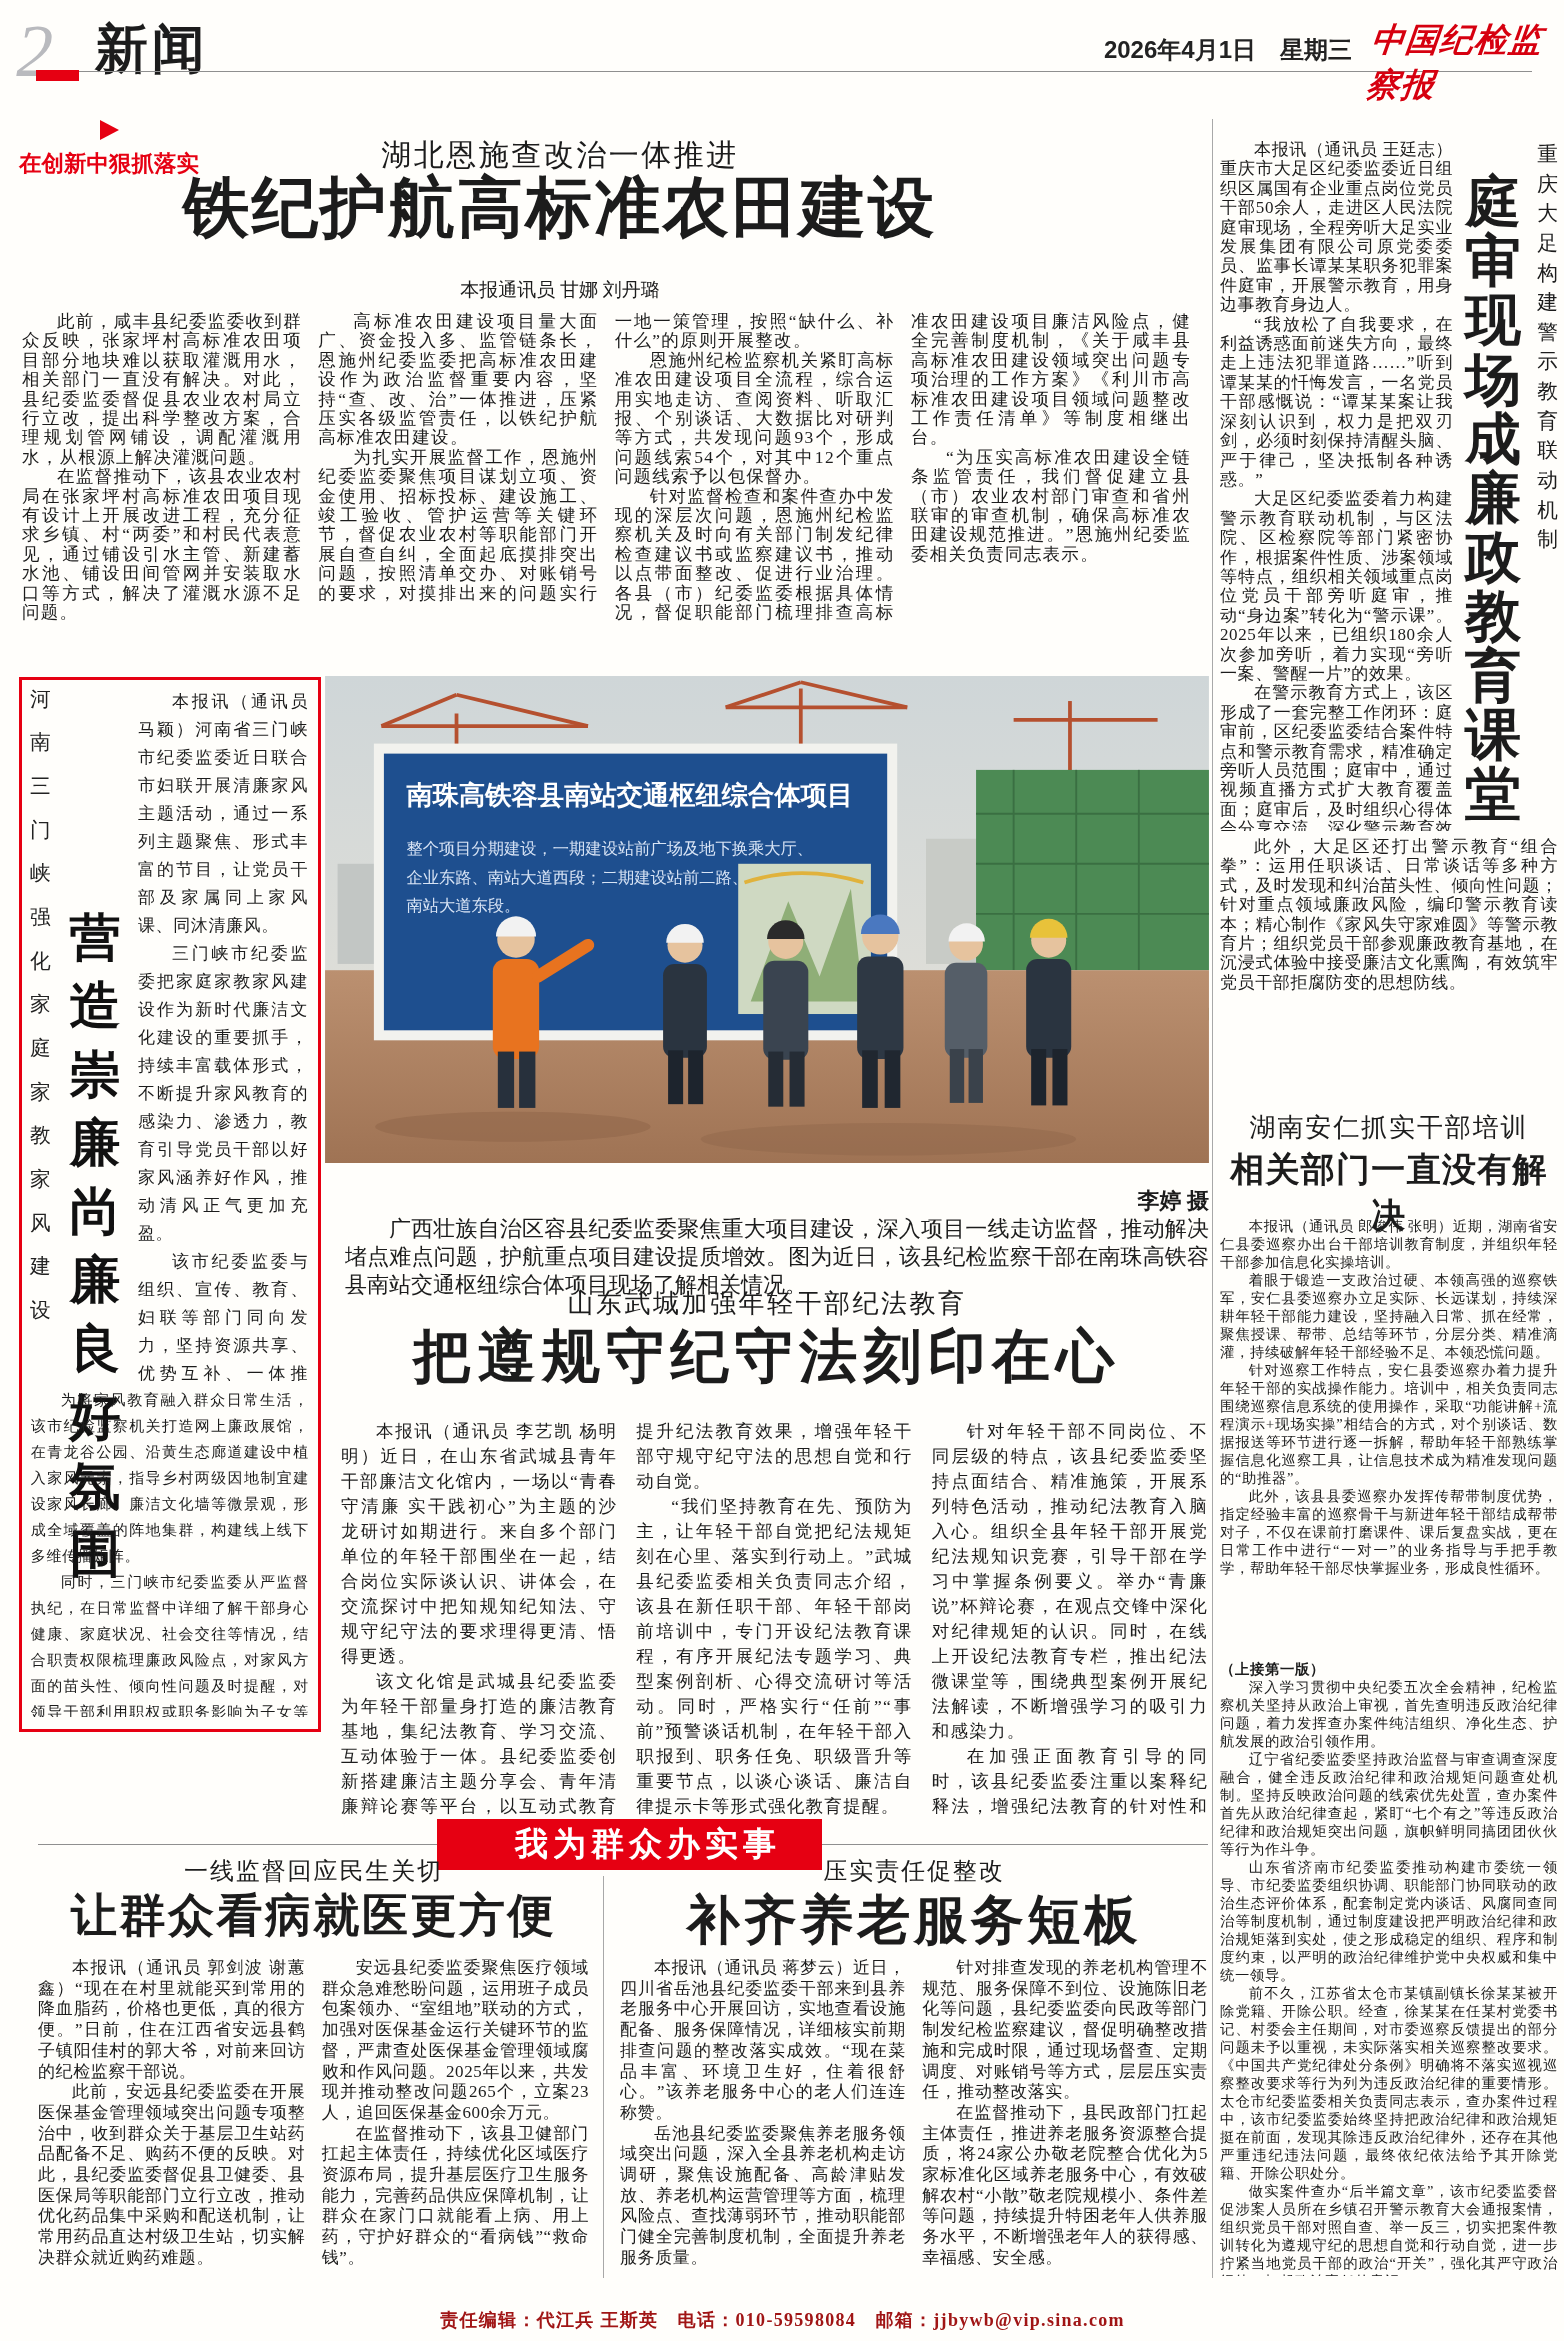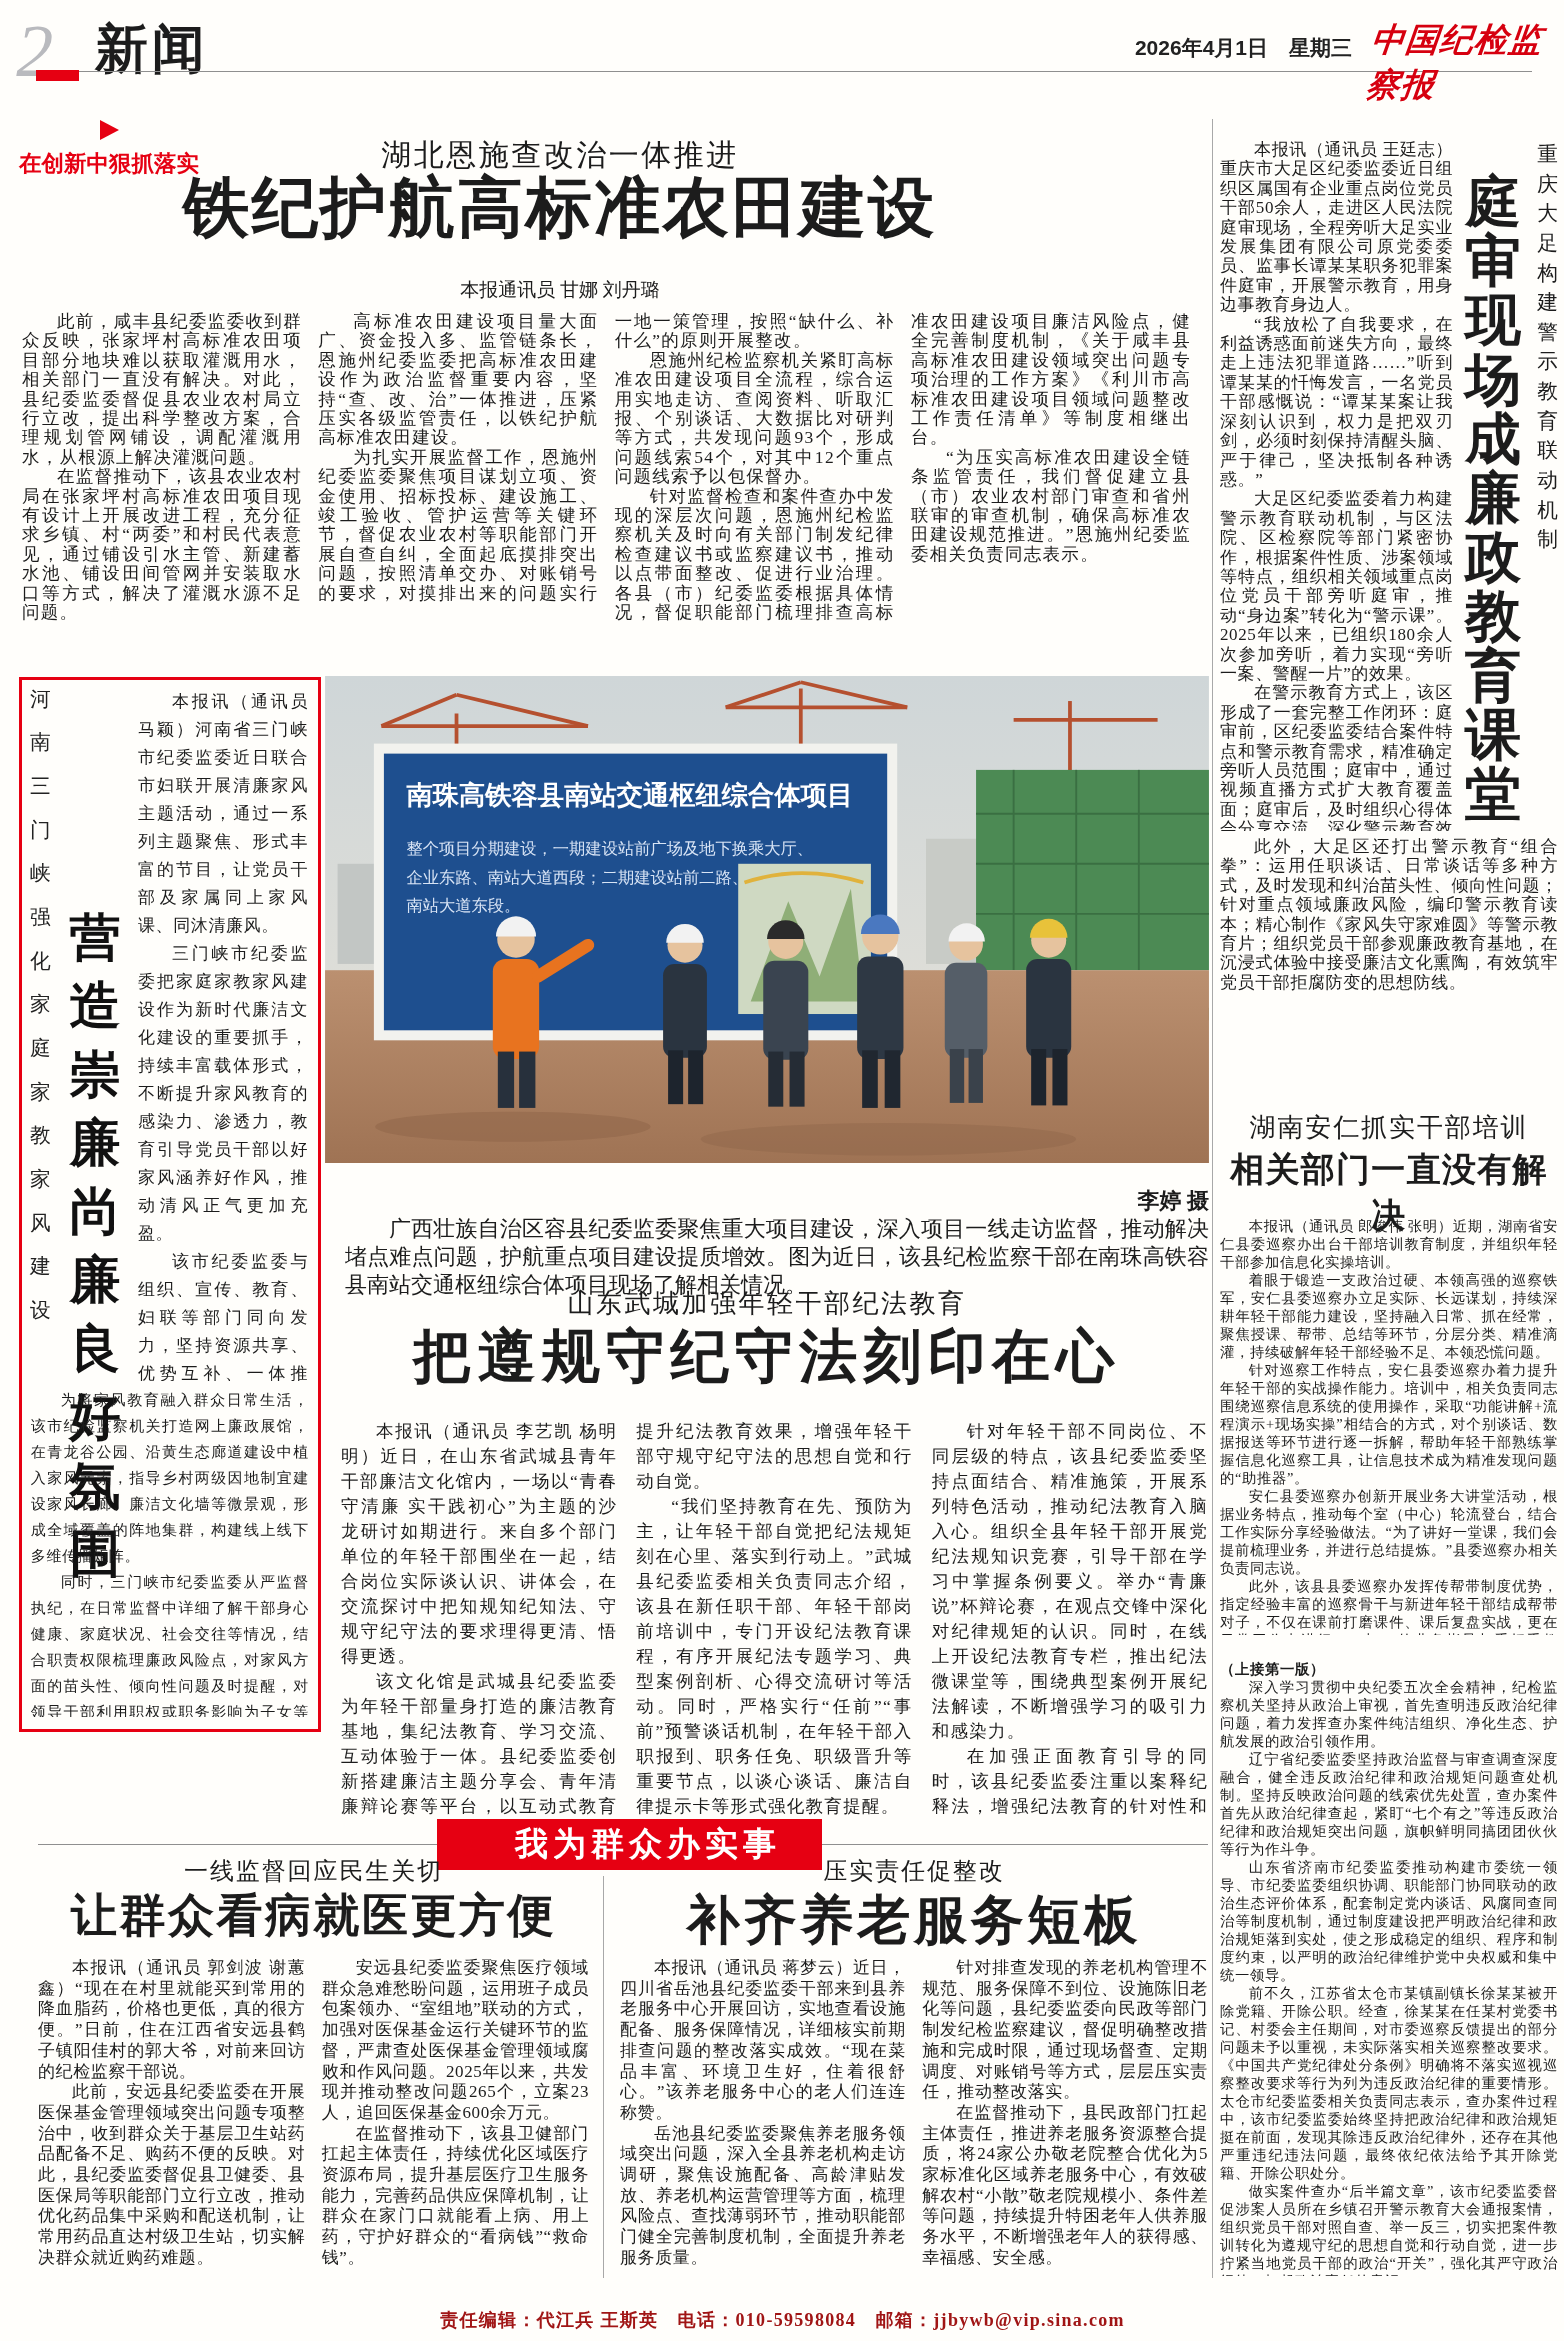--- a/index.html
+++ b/index.html
@@ -12,21 +12,21 @@
   .clip{overflow:hidden;}
   [data-bind-paras] p{margin:0;text-indent:2em;text-align:justify;}
   .char-spread{display:flex;flex-direction:column;justify-content:space-between;align-items:center;}
   .char-spread span{display:block;line-height:1;}
   
   .pagenum{font-size:74px;font-style:italic;color:#b9babe;line-height:1;}
   .section-title{font-size:53px;font-weight:bold;letter-spacing:3.8px;line-height:1;}
   .red-bar{background:#e60012;}
   .rule-h{background:#8f8f8f;}
   .rule-v{background:#a8a8a8;}
-  .date-line{font-size:21px;font-family:"Liberation Sans",sans-serif;font-weight:bold;color:#222;}
+  .date-line{font-size:24px;font-family:"Liberation Sans",sans-serif;font-weight:bold;color:#222;}
   .masthead{font-size:33px;font-weight:bold;color:#d6000f;font-style:italic;transform:skewX(-6deg);letter-spacing:1.3px;}
   .kicker-label{font-size:22.5px;font-weight:bold;color:#e60012;display:flex;align-items:center;gap:7.5px;}
   .flag-icon{width:0;height:0;border-left:19px solid #e60012;border-top:10px solid transparent;border-bottom:10px solid transparent;display:inline-block;}
   
   .kicker-mid{font-size:30px;letter-spacing:2.5px;}
   .main-title{font-size:66px;font-weight:bold;letter-spacing:2.5px;line-height:1.2;}
   .byline{font-size:19px;}
   .body-text{font-size:17.5px;line-height:19.4px;letter-spacing:1.3px;}
   .cols4{column-count:4;column-gap:16.3px;}
   .cols3{column-count:3;column-gap:19px;}
@@ -283,21 +283,20 @@
   <div class="abs rail-body clip" style="left:1220px;top:837px;width:338px;height:263px;" data-bind-paras="right_article.paragraphs_wide">
       <p>此外，大足区还打出警示教育“组合拳”：运用任职谈话、日常谈话等多种方式，及时发现和纠治苗头性、倾向性问题；针对重点领域廉政风险，编印警示教育读本；精心制作《家风失守家难圆》等警示教育片；组织党员干部参观廉政教育基地，在沉浸式体验中接受廉洁文化熏陶，有效筑牢党员干部拒腐防变的思想防线。</p>
     </div>
 
   <div class="abs anren-kicker center" style="left:1220px;top:1110px;width:338px;" data-bind="anren_article.kicker">湖南安仁抓实干部培训</div>
   <div class="abs anren-title center" style="left:1217px;top:1147px;width:344px;" data-bind="anren_article.title">相关部门一直没有解决</div>
   <div class="abs small-body clip" style="left:1220px;top:1217px;width:338px;height:418px;" data-bind-paras="anren_article.paragraphs">
       <p>本报讯（通讯员 郎俊伟 张明）近期，湖南省安仁县委巡察办出台干部培训教育制度，并组织年轻干部参加信息化实操培训。</p>
       <p>着眼于锻造一支政治过硬、本领高强的巡察铁军，安仁县委巡察办立足实际、长远谋划，持续深耕年轻干部能力建设，坚持融入日常、抓在经常，聚焦授课、帮带、总结等环节，分层分类、精准滴灌，持续破解年轻干部经验不足、本领恐慌问题。</p>
       <p>针对巡察工作特点，安仁县委巡察办着力提升年轻干部的实战操作能力。培训中，相关负责同志围绕巡察信息系统的使用操作，采取“功能讲解+流程演示+现场实操”相结合的方式，对个别谈话、数据报送等环节进行逐一拆解，帮助年轻干部熟练掌握信息化巡察工具，让信息技术成为精准发现问题的“助推器”。</p>
-      <p>安仁县委巡察办创新开展业务大讲堂活动，根据业务特点，推动每个室（中心）轮流登台，结合工作实际分享经验做法。“为了讲好一堂课，我们会提前梳理业务，并进行总结提炼。”县委巡察办相关负责同志说。</p>
       <p>此外，该县县委巡察办发挥传帮带制度优势，指定经验丰富的巡察骨干与新进年轻干部结成帮带对子，不仅在课前打磨课件、课后复盘实战，更在日常工作中进行“一对一”的业务指导与手把手教学，帮助年轻干部尽快掌握业务，形成良性循环。</p>
     </div>
 
   <div class="abs small-body clip continued" style="left:1220px;top:1660px;width:338px;height:616px;">
     <div class="p-wrap" data-bind-paras="continued_article.paragraphs">
         <p>（上接第一版）</p>
         <p>深入学习贯彻中央纪委五次全会精神，纪检监察机关坚持从政治上审视，首先查明违反政治纪律问题，着力发挥查办案件纯洁组织、净化生态、护航发展的政治引领作用。</p>
         <p>辽宁省纪委监委坚持政治监督与审查调查深度融合，健全违反政治纪律和政治规矩问题查处机制。坚持反映政治问题的线索优先处置，查办案件首先从政治纪律查起，紧盯“七个有之”等违反政治纪律和政治规矩突出问题，旗帜鲜明同搞团团伙伙等行为作斗争。</p>
         <p>山东省济南市纪委监委推动构建市委统一领导、市纪委监委组织协调、职能部门协同联动的政治生态评价体系，配套制定党内谈话、风腐同查同治等制度机制，通过制度建设把严明政治纪律和政治规矩落到实处，使之形成稳定的组织、程序和制度约束，以严明的政治纪律维护党中央权威和集中统一领导。</p>
         <p>前不久，江苏省太仓市某镇副镇长徐某某被开除党籍、开除公职。经查，徐某某在任某村党委书记、村委会主任期间，对市委巡察反馈提出的部分问题未予以重视，未实际落实相关巡察整改要求。《中国共产党纪律处分条例》明确将不落实巡视巡察整改要求等行为列为违反政治纪律的重要情形。太仓市纪委监委相关负责同志表示，查办案件过程中，该市纪委监委始终坚持把政治纪律和政治规矩挺在前面，发现其除违反政治纪律外，还存在其他严重违纪违法问题，最终依纪依法给予其开除党籍、开除公职处分。</p>

